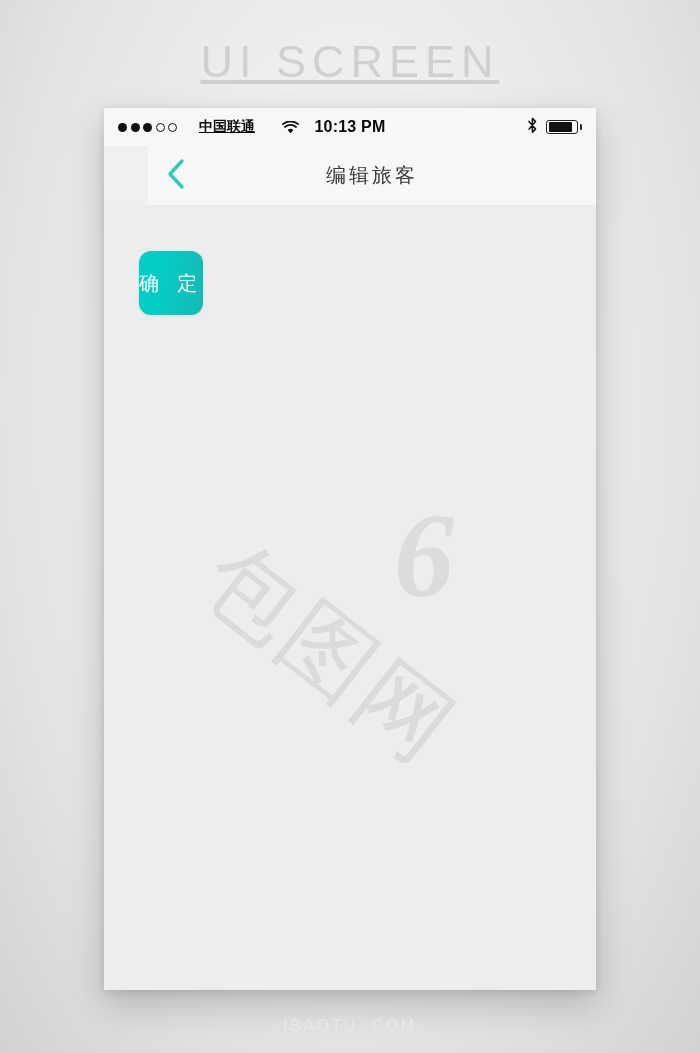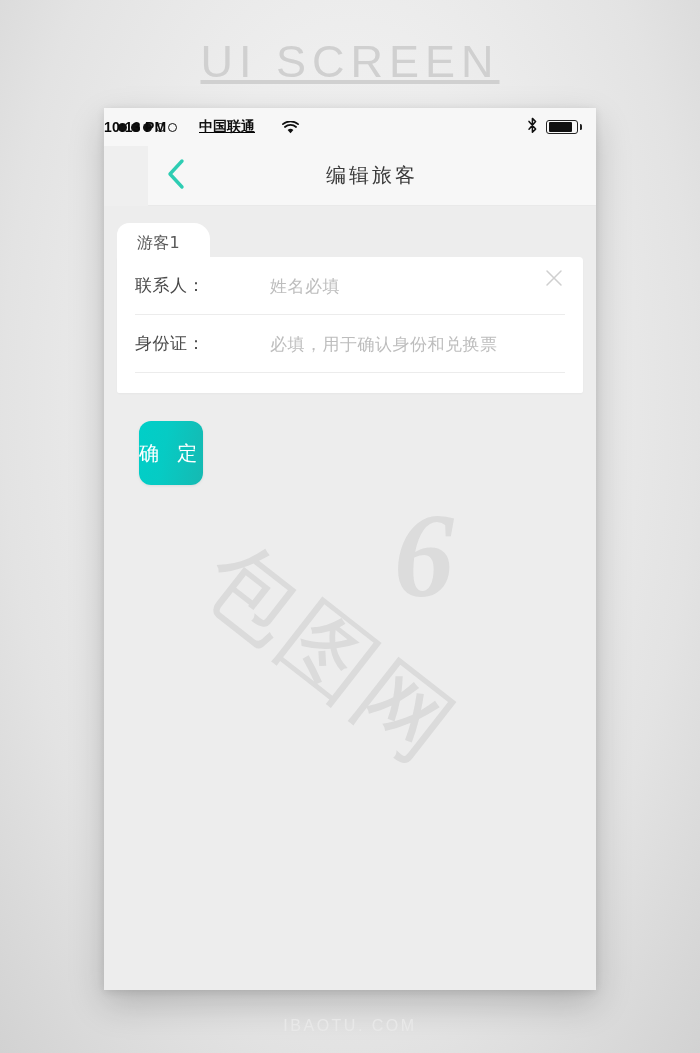--- a/index.html
+++ b/index.html
@@ -57,22 +57,22 @@
   .dot.filled { background:#111; }
   .dot.empty  { background:transparent; border:1.3px solid #111; }
   .carrier {
     font-size:14px; color:#111; font-weight:600;
     font-family:"DejaVu Sans",sans-serif;
     margin-left:2px; letter-spacing:0px;
   }
   .wifi { margin-left:7px; position:relative; width:17px; height:13px; }
   .wifi svg { display:block; }
   .sb-center {
-    position:absolute; left:0; width:100%; text-align:left;
-    font-size:14px; font-weight:700; color:#0a0a0a;
+    position:absolute; left:0; width:100%; text-align:center;
+    font-size:16px; font-weight:700; color:#0a0a0a;
     font-family:"Liberation Sans",sans-serif;
     letter-spacing:0.2px;
     pointer-events:none;
   }
   .sb-right {
     margin-left:auto; display:flex; align-items:center; gap:8px;
     position:relative; z-index:2;
   }
   .batt-wrap { display:flex; align-items:center; }
   .batt-body {
@@ -250,51 +250,20 @@
         <svg width="20" height="32" viewBox="0 0 20 32">
           <path d="M16 3 L4 16 L16 29" stroke="#2ecdb3" stroke-width="3.4" fill="none" stroke-linecap="round" stroke-linejoin="round"></path>
         </svg>
       </span>
     </div>
     <div id="nav-title">编辑旅客</div>
   </div>
 
   <div id="screen-body">
 
-    <div id="passenger-card">
-
-      <div id="tab-strip">
-        <div id="passenger-tab">
-          <span>游客1</span>
-        </div>
-      </div>
-
-      <div id="card-body">
-
-        <div id="close-button">
-          <span>
-            <svg width="18" height="18" viewBox="0 0 18 18">
-              <path d="M2 2 L16 16 M16 2 L2 16" stroke="#cfcfcf" stroke-width="1.5" fill="none" stroke-linecap="round"></path>
-            </svg>
-          </span>
-        </div>
-
-        <div class="form-row">
-          <span class="field-label">联系人：</span>
-          <input class="field-input" type="text" placeholder="姓名必填" style="">
-        </div>
-
-        <div class="form-row">
-          <span class="field-label">身份证：</span>
-          <input class="field-input" type="text" placeholder="必填，用于确认身份和兑换票" style="">
-        </div>
-
-        <div id="card-spacer"></div>
-      </div>
-    </div>
 
     <button id="confirm-button">
       <span>确 定</span>
     </button>
 
     <div id="center-watermark">
       <div class="wm-logo">6</div>
       <div class="wm-text">包图网</div>
     </div>
 

